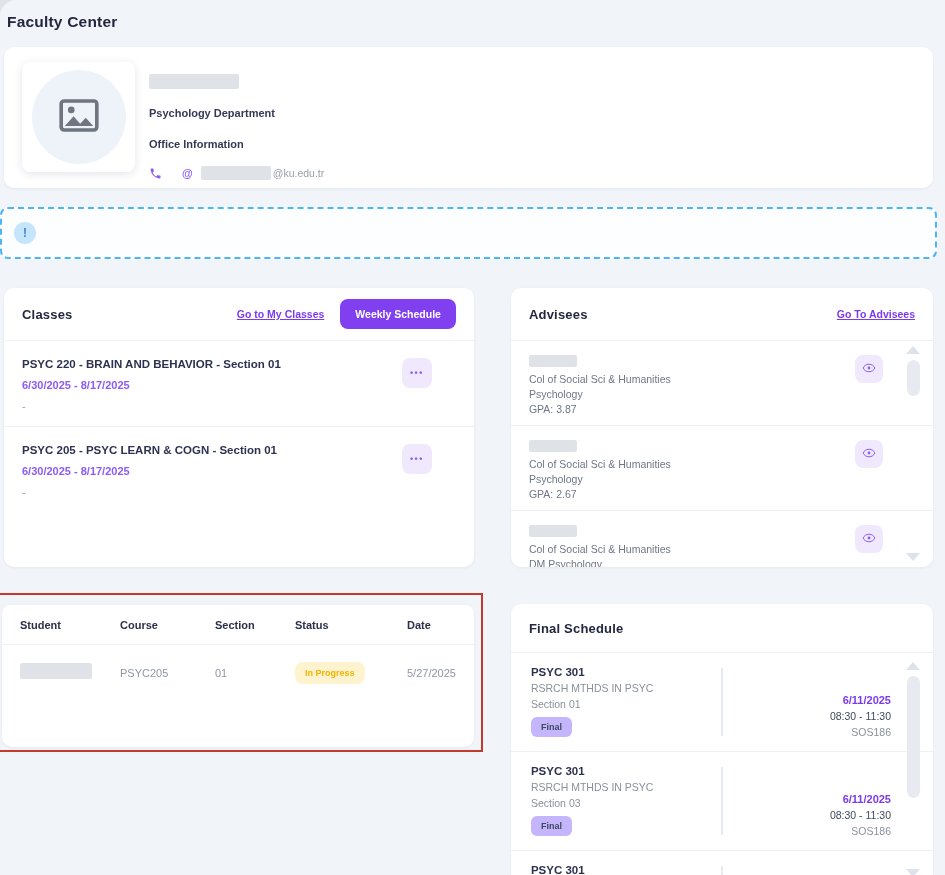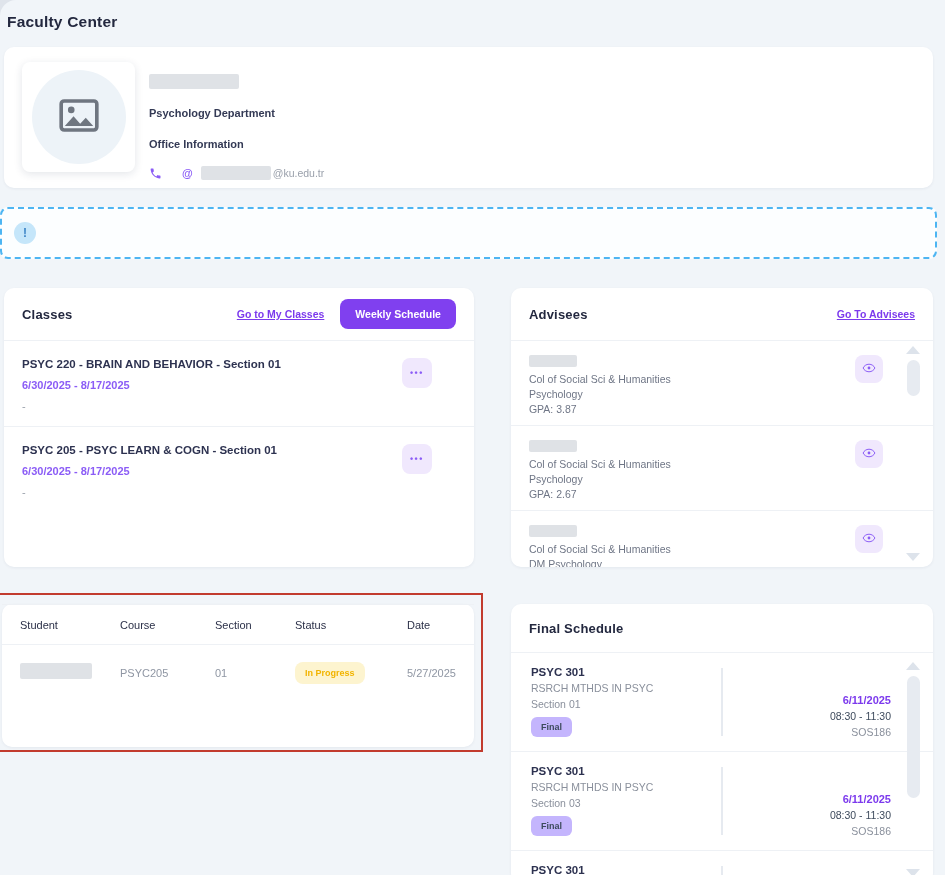--- a/index.html
+++ b/index.html
@@ -100,21 +100,21 @@
   .consent-outline {
     align-self:start;
     border:2px solid #c23b2e;
     margin:-11px -9px 0 -6px;
     padding:9px 7px 3px 2px;
   }
   .consent-card { height:143px; }
   .consent-card .card-header { height:46px; }
   .table-head, .table-row { display:grid; grid-template-columns:100px 95px 80px 112px 1fr; padding:0 18px; align-items:center; }
   .table-head { height:39px; }
-  .th { font-size:11px; font-weight:normal; color:#2b3048; }
+  .th { font-size:11px; font-weight:bold; color:#2b3048; }
   .table-row { height:56px; }
   .td { font-size:11px; color:#8f96a3; }
   .redacted-student { width:72px; height:16px; }
   .status-badge {
     display:inline-block; background:#fdf4cf; color:#f2b400;
     font-size:9px; font-weight:bold; padding:6px 10px; border-radius:8px;
   }
 
   
   .exams-card .card-header { height:48px; }

